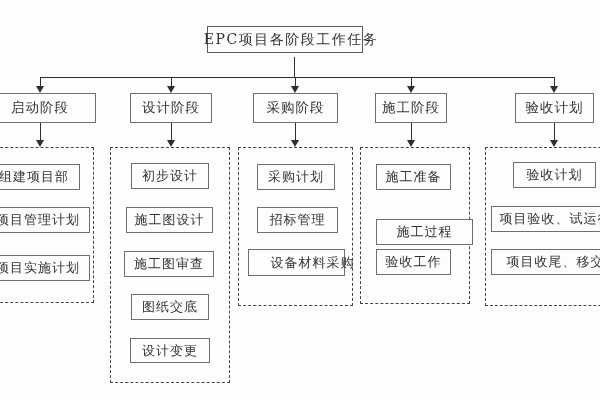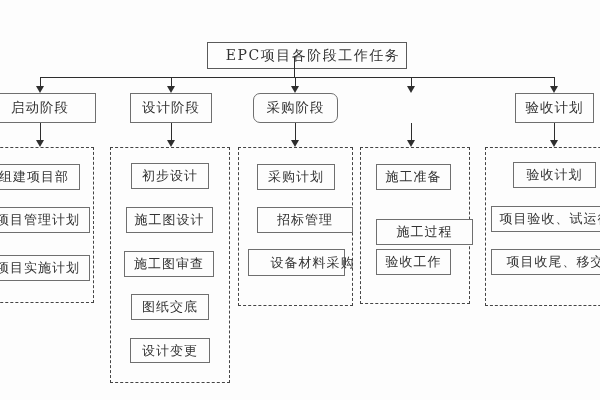--- a/index.html
+++ b/index.html
@@ -28,39 +28,40 @@
     position:absolute;width:0;height:0;
     border-left:4px solid transparent;border-right:4px solid transparent;
     border-top:7px solid #2e2e2e;
   }
 </style>
 </head>
 <body>
 
 <div class="stage">
 
-  <div class="node root" style="left:207px;top:42px;width:200px;height:27px;padding-left:12px;">EPC项目各阶段工作任务</div>
+  <div class="node root" style="left:207px;top:26px;width:156px;height:27px;padding-left:12px;">EPC项目各阶段工作任务</div>
 
   <div class="vline" style="left:294px;top:57px;height:20px;"></div>
   <div class="hline" style="left:40px;top:77px;width:515px;"></div>
 
   <div class="vline" style="left:40px;top:78px;height:10px;"></div>
   <div class="vline" style="left:171px;top:78px;height:10px;"></div>
   <div class="vline" style="left:295px;top:78px;height:10px;"></div>
   <div class="vline" style="left:411px;top:78px;height:10px;"></div>
   <div class="vline" style="left:554px;top:78px;height:10px;"></div>
   <div class="arr" style="left:36px;top:86px;"></div>
   <div class="arr" style="left:167px;top:86px;"></div>
   <div class="arr" style="left:291px;top:86px;"></div>
   <div class="arr" style="left:407px;top:86px;"></div>
   <div class="arr" style="left:550px;top:86px;"></div>
 
   <div class="node phase" style="left:-16px;top:93px;width:112px;height:30px;">启动阶段</div>
   <div class="node phase" style="left:130px;top:93px;width:82px;height:30px;">设计阶段</div>
-  <div class="node phase" style="left:253px;top:93px;width:85px;height:30px;border-radius:7px;">采购阶段</div>
+  <div class="node phase" style="left:253px;top:93px;width:85px;height:30px;">采购阶段</div>
+  <div class="node phase" style="left:375px;top:93px;width:72px;height:30px;">施工阶段</div>
   <div class="node phase" style="left:515px;top:93px;width:79px;height:30px;">验收计划</div>
 
   <div class="vline" style="left:40px;top:123px;height:18px;"></div>
   <div class="vline" style="left:171px;top:123px;height:18px;"></div>
   <div class="vline" style="left:295px;top:123px;height:18px;"></div>
   <div class="vline" style="left:411px;top:123px;height:18px;"></div>
   <div class="vline" style="left:554px;top:123px;height:18px;"></div>
   <div class="arr" style="left:36px;top:140px;"></div>
   <div class="arr" style="left:167px;top:140px;"></div>
   <div class="arr" style="left:291px;top:140px;"></div>
@@ -77,21 +78,21 @@
   <div class="node" style="left:-14px;top:207px;width:104px;height:26px;">项目管理计划</div>
   <div class="node" style="left:-14px;top:255px;width:104px;height:26px;">项目实施计划</div>
 
   <div class="node" style="left:131px;top:163px;width:78px;height:26px;text-align:right;">初步设计</div>
   <div class="node" style="left:126px;top:207px;width:87px;height:26px;">施工图设计</div>
   <div class="node" style="left:124px;top:251px;width:90px;height:26px;">施工图审查</div>
   <div class="node" style="left:131px;top:294px;width:78px;height:26px;">图纸交底</div>
   <div class="node" style="left:130px;top:338px;width:80px;height:25px;">设计变更</div>
 
   <div class="node" style="left:257px;top:164px;width:78px;height:26px;">采购计划</div>
-  <div class="node" style="left:257px;top:207px;width:96px;height:26px;font-family:Liberation Mono, monospace;">招标管理</div>
+  <div class="node" style="left:257px;top:207px;width:81px;height:26px;font-family:Liberation Mono, monospace;">招标管理</div>
   <div class="node" style="left:248px;top:249px;width:97px;height:27px;padding-left:32px;">设备材料采购</div>
 
   <div class="node" style="left:376px;top:164px;width:75px;height:26px;">施工准备</div>
   <div class="node" style="left:376px;top:219px;width:97px;height:26px;">施工过程</div>
   <div class="node" style="left:376px;top:249px;width:75px;height:26px;">验收工作</div>
 
   <div class="node" style="left:513px;top:162px;width:83px;height:26px;text-align:right;">验收计划</div>
   <div class="node" style="left:491px;top:206px;width:129px;height:26px;">项目验收、试运行</div>
   <div class="node" style="left:491px;top:249px;width:129px;height:26px;">项目收尾、移交</div>
 

